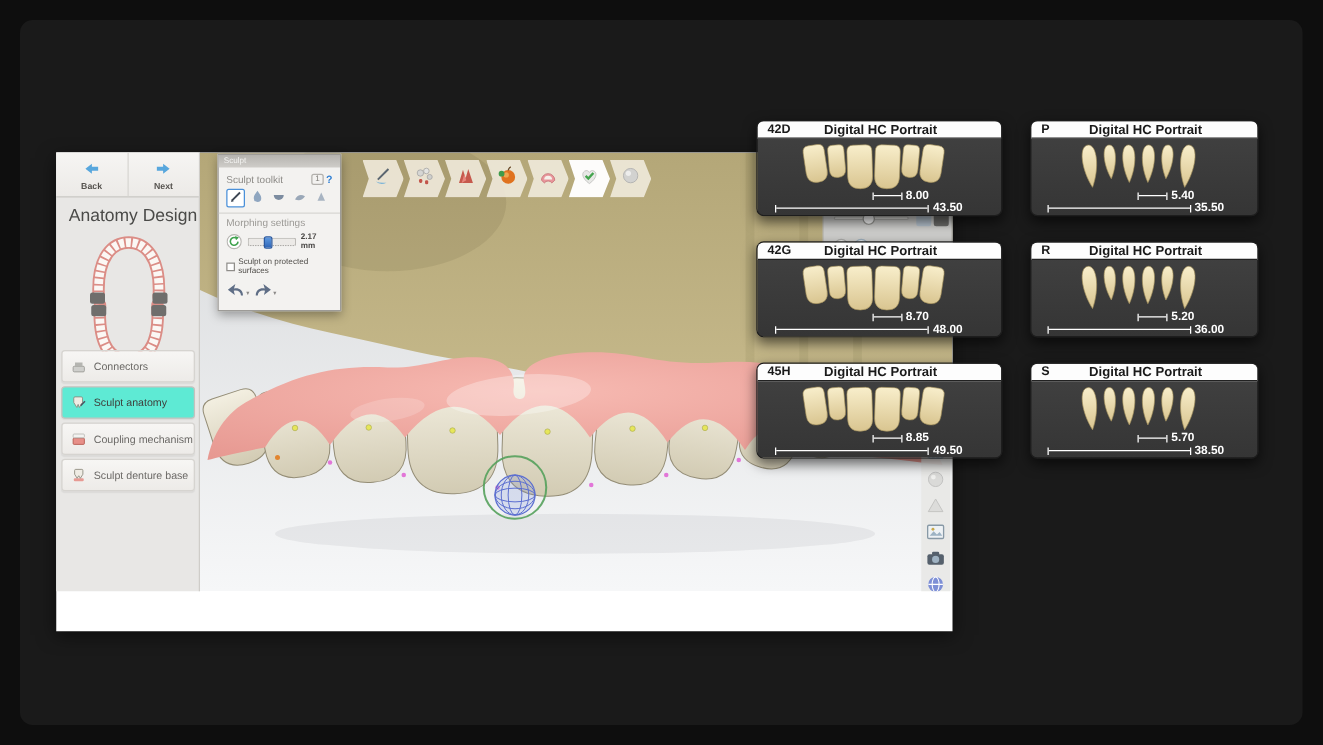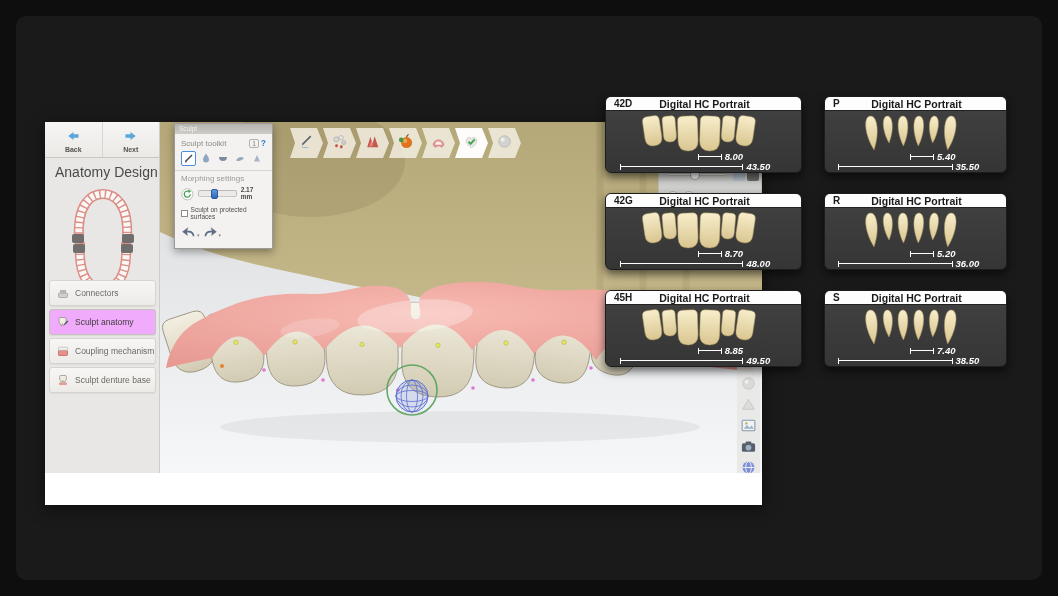--- a/index.html
+++ b/index.html
@@ -21,21 +21,21 @@
   .nav-btn { flex:1; display:flex; flex-direction:column; align-items:center;
     justify-content:center; gap:1px; cursor:pointer; }
   .nav-btn + .nav-btn { border-left:1px solid #d8d6d2; }
   .nav-btn .lbl { font-size:7px; color:#55524e; font-weight:bold; }
   .panel-title { position:absolute; left:10px; top:42px; font-size:14px; color:#4a4a48; }
   .arch-diagram { position:absolute; left:16px; top:64px; width:84px; height:108px; }
   .sidebar-items { position:absolute; left:4px; top:158px; width:107px; }
   .sb-item { height:26px; margin-bottom:3px; border:1px solid #d6d4d0; border-radius:3px;
     background:linear-gradient(#f7f6f4,#edebe8); display:flex; align-items:center;
     gap:6px; padding-left:7px; cursor:pointer; box-shadow:0 1px 1px rgba(0,0,0,.06); }
-  .sb-item.active { background:#f0abfc; border-color:#c4c2be; }
+  .sb-item.active { background:#5eead4; border-color:#c4c2be; }
   .sb-item .lbl { font-size:8.5px; color:#6b6966; }
   .sb-item.active .lbl { color:#3f3d3a; }
   .sb-icon { width:12px; height:12px; flex:0 0 12px; }
   .sb-icon svg { width:12px; height:12px; display:block; }
 
   
   .viewport { position:absolute; left:115px; top:0; width:602px; height:351px; overflow:hidden; }
   .viewport > svg.scene { position:absolute; inset:0; }
 
   
@@ -109,21 +109,21 @@
   
   .cards-layer { position:absolute; inset:0; pointer-events:none; }
   .mould-card { position:absolute; height:77px; border-radius:6px; overflow:hidden;
     background:linear-gradient(#424242,#353535); border:1px solid #1d1d1d;
     box-shadow:0 4px 10px rgba(0,0,0,.6); pointer-events:auto; cursor:pointer; }
   .mc-header { height:14px; background:#fdfdfd; display:flex; align-items:center;
     border-bottom:1px solid #222; }
   .mc-code { font-size:10px; font-weight:bold; color:#1a1a1a; padding-left:8px; width:42px; }
   .mc-title { flex:1; text-align:center; font-size:10.5px; font-weight:bold; color:#1a1a1a;
     padding-right:40px; }
-  .mc-body { position:relative; height:62px;font-style:italic; }
+  .mc-body { position:relative; height:62px; }
   .mc-teeth { position:absolute; left:50%; top:0; transform:translateX(-54%); }
   .ruler { position:absolute; display:flex; align-items:center; gap:3px; }
   .rline { position:relative; height:6px; border-left:1px solid #fff; border-right:1px solid #fff; }
   .rline::after { content:''; position:absolute; left:0; right:0; top:2.5px; border-top:1px solid #fff; }
   .ruler-small { left:47%; top:40px; }
   .ruler-small .rline { width:24px; }
   .ruler-long { left:7%; top:50px; }
   .ruler-long .rline { width:69%; }
   .ruler-long { width:92%; }
   .rval { font-size:9.5px; font-weight:bold; color:#fff; white-space:nowrap; }
@@ -622,21 +622,21 @@
               </defs>
               <path d="M25.25,39 C32.75,23.700000000000003 32.75,5 25.25,5 C17.75,5 17.75,23.700000000000003 25.25,39 Z" fill="url(#tg5)" stroke="#a3905a" stroke-width=".5" transform="rotate(-6.5 25.25 22)"></path>
               <path d="M41.25,32 C47.25,19.85 47.25,5 41.25,5 C35.25,5 35.25,19.85 41.25,32 Z" fill="url(#tg5)" stroke="#a3905a" stroke-width=".5" transform="rotate(-3.9000000000000004 41.25 18.5)"></path>
               <path d="M56.25,35 C62.75,21.5 62.75,5 56.25,5 C49.75,5 49.75,21.5 56.25,35 Z" fill="url(#tg5)" stroke="#a3905a" stroke-width=".5" transform="rotate(-1.3 56.25 20)"></path>
               <path d="M71.75,35 C78.25,21.5 78.25,5 71.75,5 C65.25,5 65.25,21.5 71.75,35 Z" fill="url(#tg5)" stroke="#a3905a" stroke-width=".5" transform="rotate(1.3 71.75 20)"></path>
               <path d="M86.75,32 C92.75,19.85 92.75,5 86.75,5 C80.75,5 80.75,19.85 86.75,32 Z" fill="url(#tg5)" stroke="#a3905a" stroke-width=".5" transform="rotate(3.9000000000000004 86.75 18.5)"></path>
               <path d="M102.75,39 C110.25,23.700000000000003 110.25,5 102.75,5 C95.25,5 95.25,23.700000000000003 102.75,39 Z" fill="url(#tg5)" stroke="#a3905a" stroke-width=".5" transform="rotate(6.5 102.75 22)"></path>
             </svg></div>
           <div class="ruler ruler-small">
             <span class="rline"></span>
-            <span class="rval">7.40</span>
+            <span class="rval">5.70</span>
           </div>
           <div class="ruler ruler-long">
             <span class="rline"></span>
             <span class="rval">38.50</span>
           </div>
         </div>
       </div>
     </div>
 </div>
 

